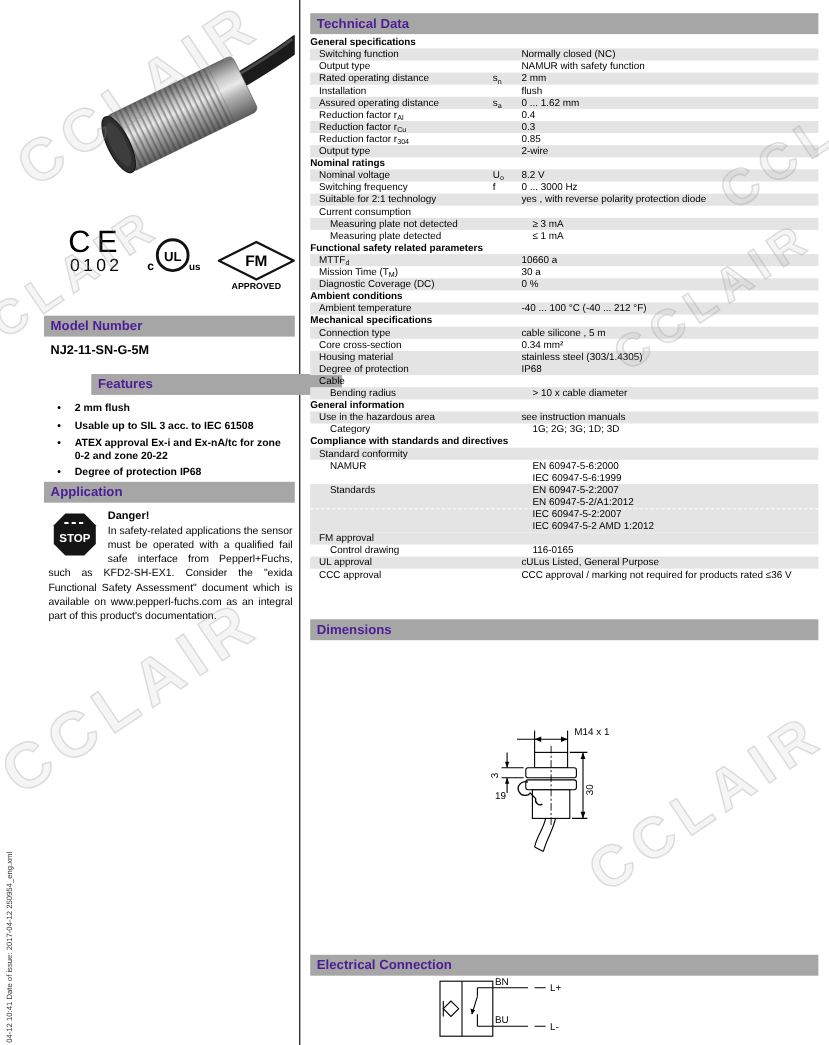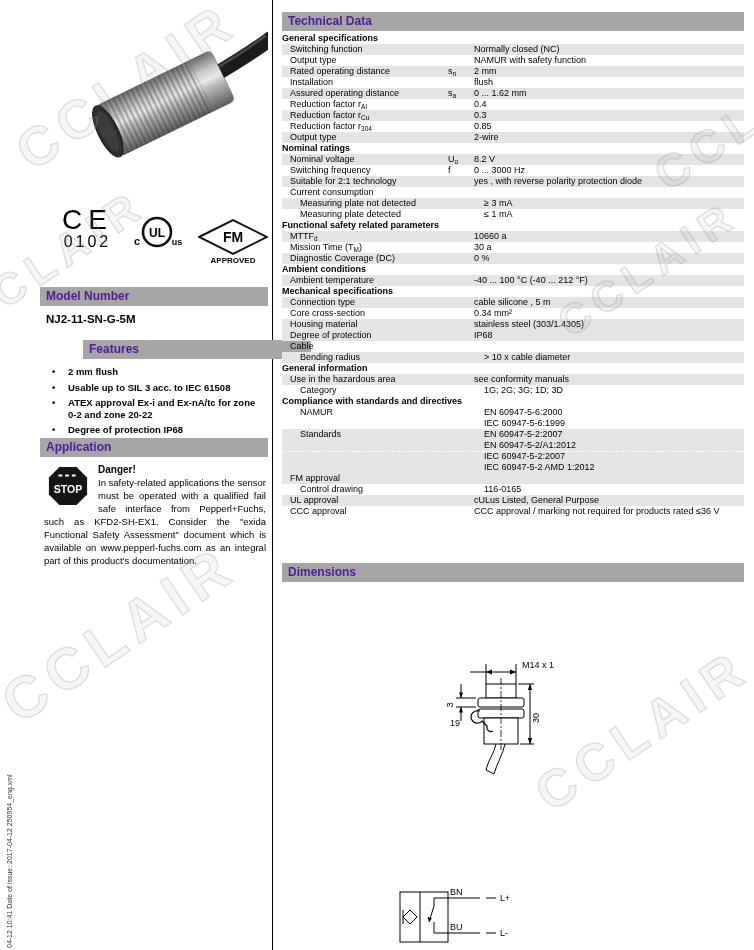--- a/index.html
+++ b/index.html
@@ -308,31 +308,36 @@
         <div class="t-sym"></div>
         <div class="t-val">
           <div class="t-line">&gt; 10 x cable diameter</div>
         </div>
       </div>
       <div class="t-group">General information</div>
       <div class="t-row shaded">
         <div class="t-lab ind1">Use in the hazardous area</div>
         <div class="t-sym"></div>
         <div class="t-val">
-          <div class="t-line">see conformity manuals</div>
+          <div class="t-line">see instruction manuals</div>
         </div>
       </div>
       <div class="t-row">
         <div class="t-lab ind2">Category</div>
         <div class="t-sym"></div>
         <div class="t-val">
           <div class="t-line">1G; 2G; 3G; 1D; 3D</div>
         </div>
       </div>
       <div class="t-group">Compliance with standards and directives</div>
+      <div class="t-row shaded">
+        <div class="t-lab ind1">Standard conformity</div>
+        <div class="t-sym"></div>
+        <div class="t-val"></div>
+      </div>
       <div class="t-row">
         <div class="t-lab ind2">NAMUR</div>
         <div class="t-sym"></div>
         <div class="t-val">
           <div class="t-line">EN 60947-5-6:2000</div>
           <div class="t-line">IEC 60947-5-6:1999</div>
         </div>
       </div>
       <div class="t-row shaded">
         <div class="t-lab ind2">Standards</div>
@@ -404,20 +409,21 @@
     <line x1="31" y1="48" x2="31" y2="62"></line>
     <line x1="31" y1="85" x2="31" y2="71"></line>
     <polygon points="31,62 29,56.5 33,56.5" fill="#000" stroke="none"></polygon>
     <polygon points="31,71 29,76.5 33,76.5" fill="#000" stroke="none"></polygon>
     <text x="23" y="69" font-size="9" fill="#000" stroke="none" transform="rotate(-90 23 69)" text-anchor="middle">3</text>
 
     <text x="20" y="90" font-size="9" fill="#000" stroke="none">19</text>
     <path d="M50,75 c-6,-2 -11,4 -8,9 c2,4 8,4 10,1 l5,5 c-1,4 3,7 6,5" stroke-width="1.2"></path>
   </svg>
 
+  <div class="abs bar" style="left:282px;top:868px;width:456px;">Electrical Connection</div>
   <svg class="abs" style="left:388px;top:886px;" width="160" height="64" viewBox="0 0 160 64" fill="none" stroke="#000" stroke-width="1">
     <rect x="12" y="6" width="48" height="50"></rect>
     <line x1="32" y1="6" x2="32" y2="56"></line>
     <polygon points="15,31 22,24 29,31 22,38"></polygon>
     <line x1="15" y1="24" x2="15" y2="38"></line>
     <line x1="46" y1="12" x2="60" y2="12"></line>
     <line x1="46" y1="12" x2="46" y2="20"></line>
     <line x1="46" y1="20" x2="41" y2="36"></line>
     <polygon points="41,36 39.6,30.8 44,32.4" fill="#000" stroke="none"></polygon>
     <line x1="46" y1="36" x2="46" y2="47"></line>

